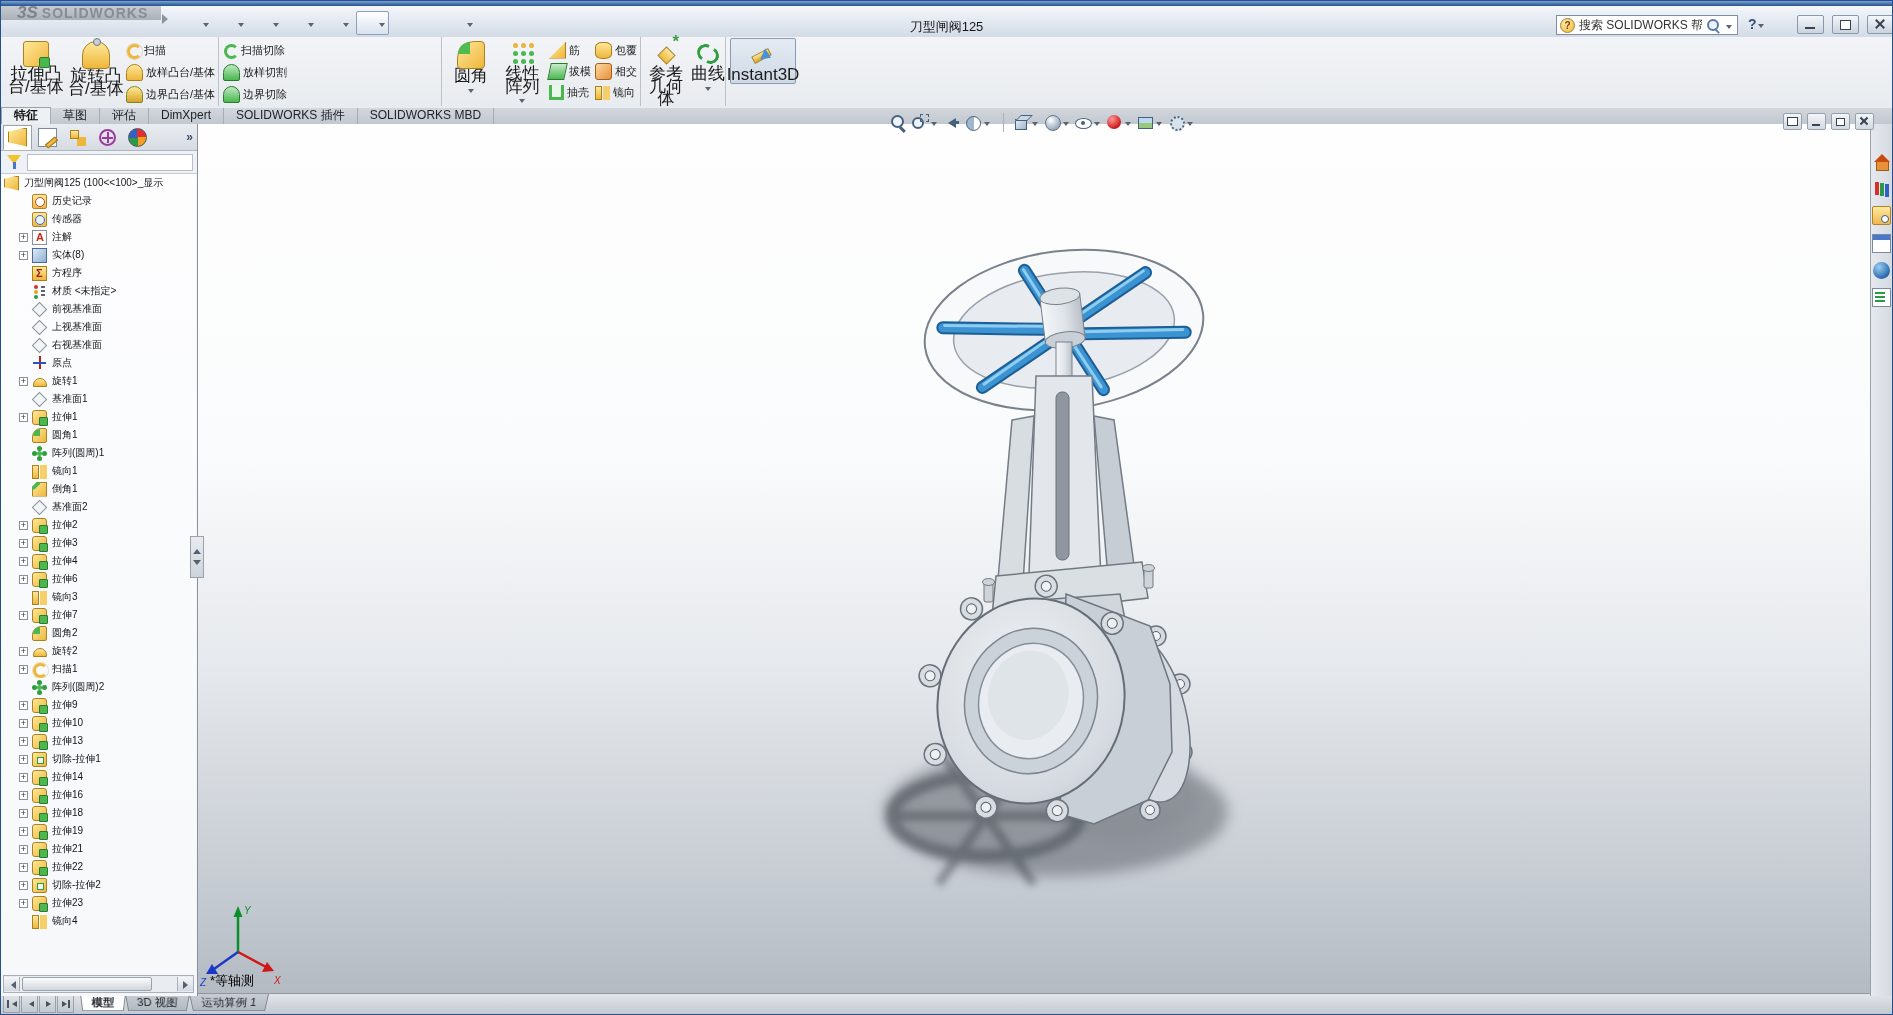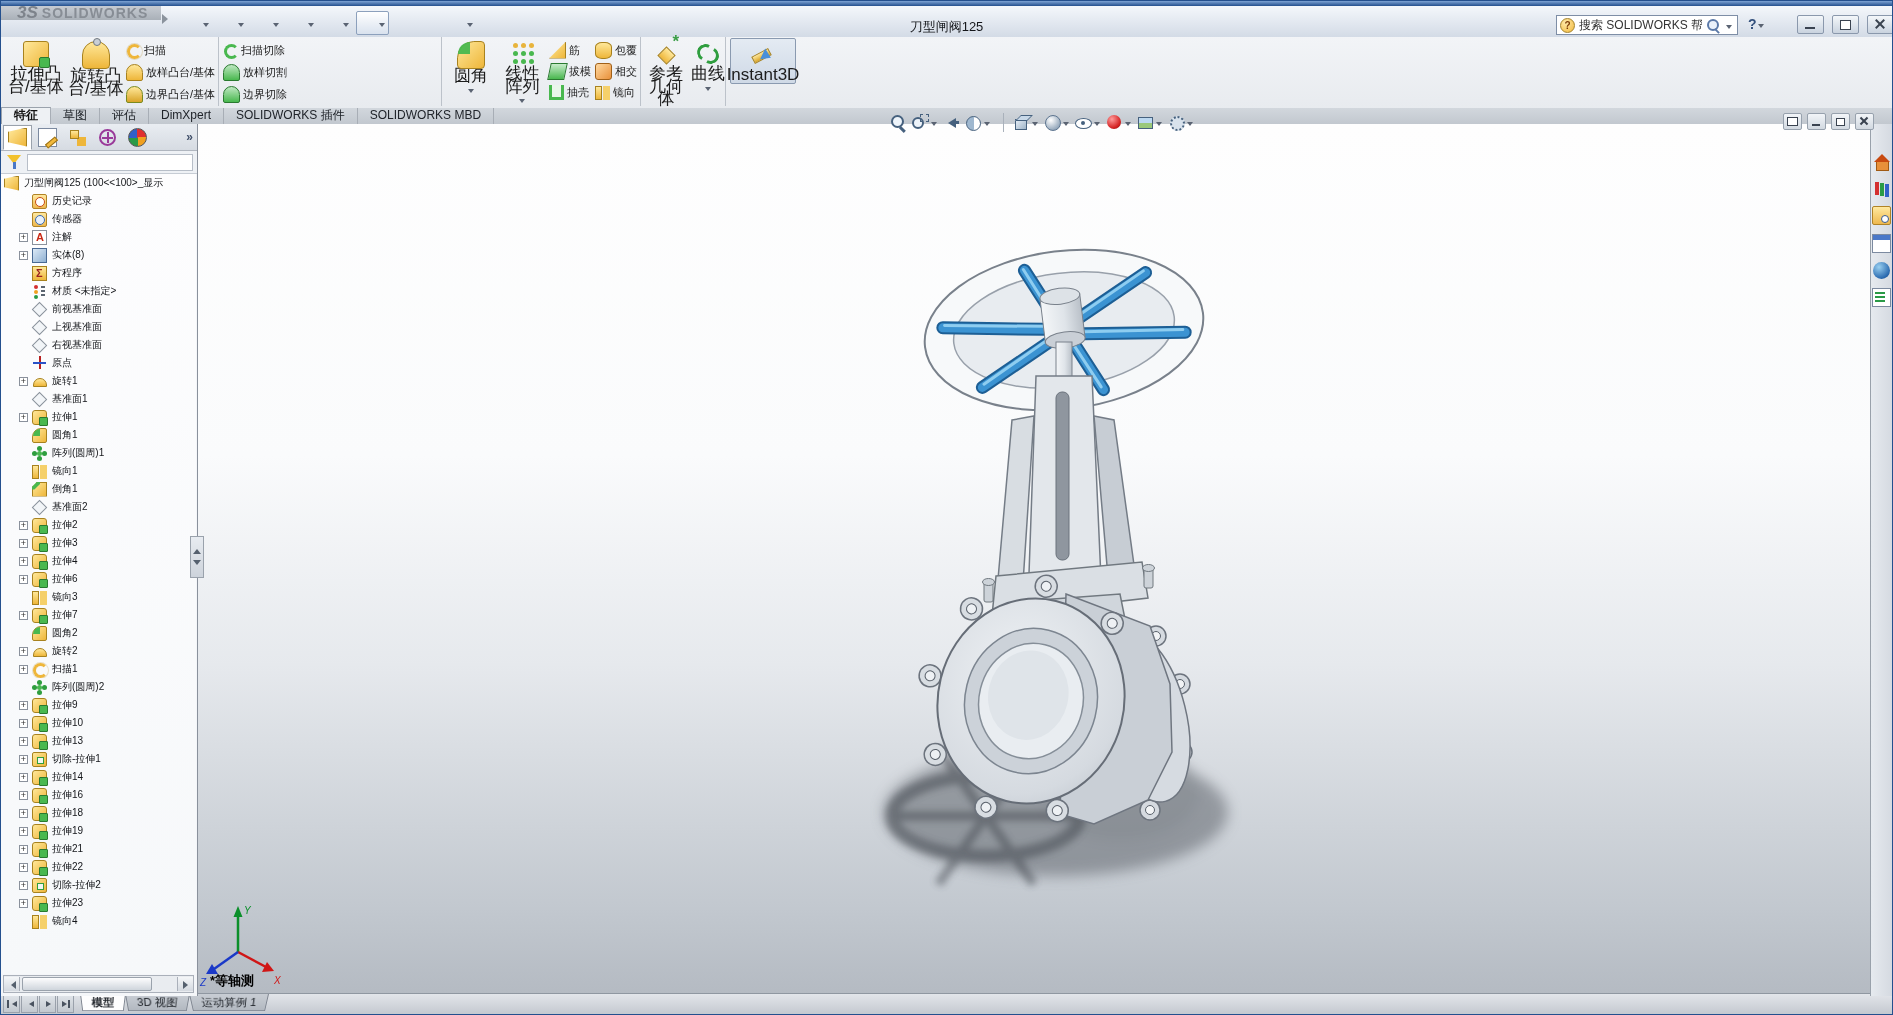--- a/index.html
+++ b/index.html
@@ -169,21 +169,21 @@
   .hscroll{position:absolute;left:2px;right:3px;bottom:3px;height:16px;background:#e9ecf0;border:1px solid #aab0ba;display:flex;align-items:center;}
   .harrow{width:15px;height:14px;background:linear-gradient(#f4f6f8,#d4d9e0);border-right:1px solid #aab0ba;position:relative;}
   .harrow.r{border-left:1px solid #aab0ba;border-right:none;margin-left:auto;}
   .harrow::before{content:"";position:absolute;left:5px;top:4px;border:4px solid transparent;}
   .harrow.l::before{border-right:5px solid #55606e;left:3px;}
   .harrow.r::before{border-left:5px solid #55606e;}
   .hthumb{width:128px;height:12px;margin-left:2px;background:linear-gradient(#fdfdfe,#cfd5dc);border:1px solid #9aa2ac;border-radius:2px;}
   
   .viewport{position:absolute;left:197px;top:123px;width:1674px;height:872px;
      background:linear-gradient(180deg,#fefefe 0%,#fafbfc 38%,#e6e9ed 62%,#c2c8cf 90%,#b4bac2 100%);overflow:hidden;}
-  .viewlabel{position:absolute;left:12px;bottom:6px;font-weight:bold;font-size:13px;color:#000;}
+  .viewlabel{position:absolute;left:12px;bottom:6px;font-weight:normal;font-size:13px;color:#000;}
   .scene{position:absolute;left:0;top:0;width:100%;height:100%;}
   
   .taskpane{position:absolute;right:0;top:123px;width:22px;height:872px;background:linear-gradient(90deg,#e6eaef,#d5dae1);border-left:1px solid #99a1ab;box-sizing:border-box;display:flex;flex-direction:column;align-items:center;padding-top:30px;gap:9px;z-index:20;}
   .tpico{width:17px;height:17px;position:relative;}
   .tpico[data-icon="resources"]::before{content:"";position:absolute;left:3px;top:7px;width:11px;height:8px;background:#e8903a;border:1px solid #a05a14;}
   .tpico[data-icon="resources"]::after{content:"";position:absolute;left:1px;top:0px;border-left:8px solid transparent;border-right:8px solid transparent;border-bottom:8px solid #c84a10;}
   .tpico[data-icon="design-library"]::before{content:"";position:absolute;left:2px;top:2px;width:4px;height:13px;background:#d43030;box-shadow:5px 1px 0 #2a9a46,10px 2px 0 #3060c8;}
   .tpico[data-icon="file-explorer"]{background:linear-gradient(#ffe9a0,#eeb84e);border:1px solid #b08326;border-radius:2px;}
   .tpico[data-icon="file-explorer"]::after{content:"";position:absolute;right:1px;bottom:1px;width:6px;height:6px;border:1.5px solid #3a5a8c;border-radius:50%;background:#fff;}
   .tpico[data-icon="view-palette"]{background:#fff;border:1px solid #7c8aa0;}

